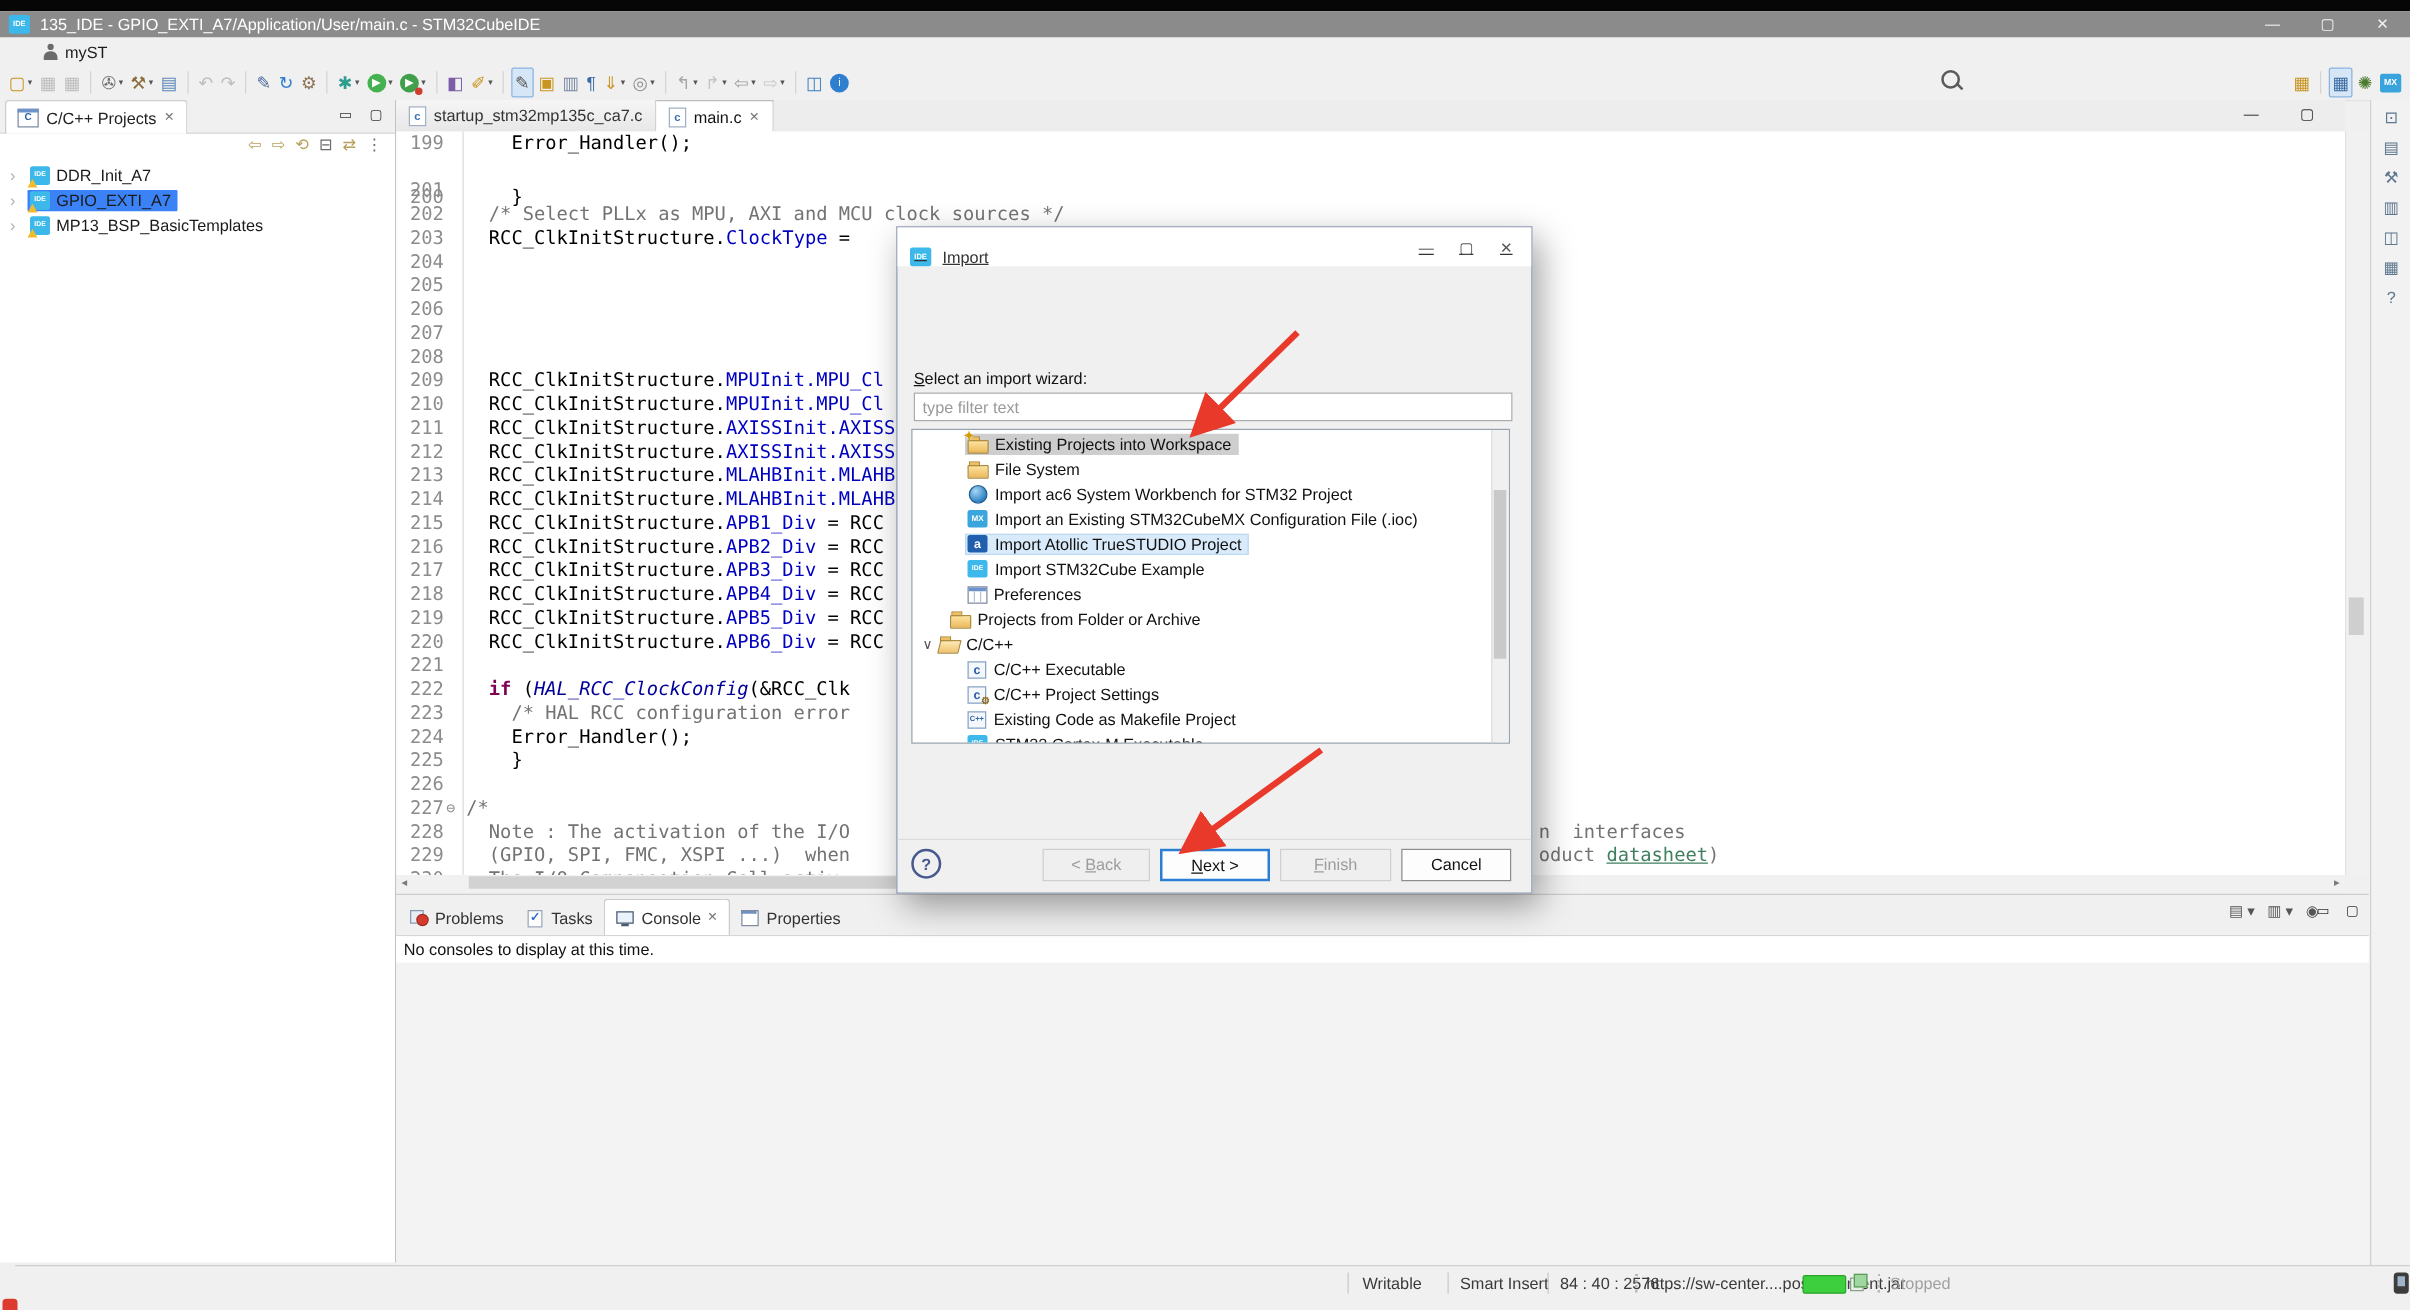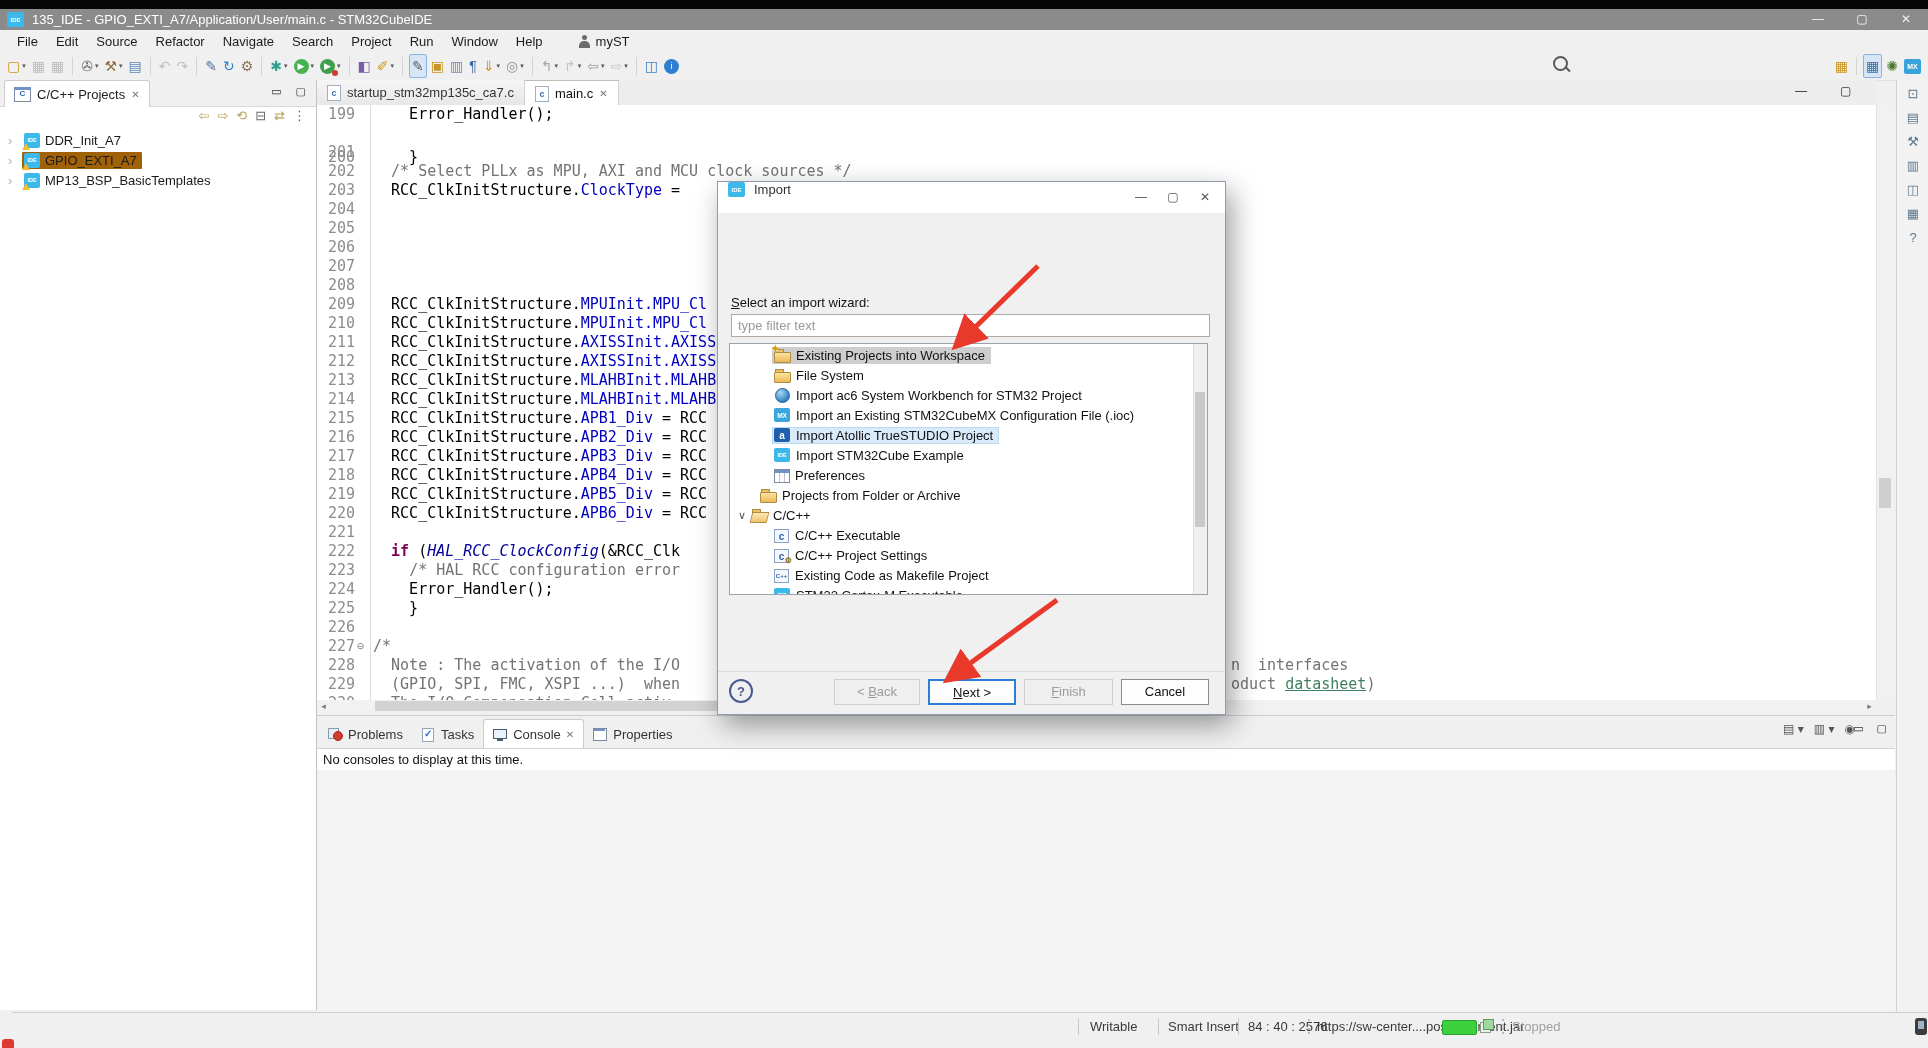--- a/index.html
+++ b/index.html
@@ -42,21 +42,21 @@
           display:flex;align-items:center;gap:6px;padding:0 9px;font-size:13px;color:#222;}
   .vi-cpp{width:15px;height:13px;border:1px solid #7d8ba1;background:#fff;font:bold 8px/12px "Liberation Sans",sans-serif;color:#2e62a8;text-align:center;position:relative;}
   .vi-cpp::before{content:"";position:absolute;left:-1px;top:-1px;right:-1px;height:3px;background:#6f93c9;}
   .x-glyph{font-size:10px;color:#777;}
   #lp-minmax{position:absolute;right:10px;top:5px;display:flex;gap:14px;color:#333;font-size:11px;}
   #lp-toolbar{position:absolute;right:10px;top:28px;display:flex;gap:8px;align-items:center;font-size:13px;}
   #lp-tree{position:absolute;left:0;top:50px;width:100%;}
   .proj-row{height:20px;display:flex;align-items:center;padding-left:8px;font-size:13px;color:#1a1a1a;}
   .tree-chev{width:14px;color:#b0b0b0;font-size:13px;}
   .proj-core{display:inline-flex;align-items:center;gap:5px;padding:1px 5px 1px 2px;border-radius:1px;}
-  .proj-core.sel{background:#a16207;}
+  .proj-core.sel{background:#3b82f6;}
   .pi{width:16px;height:15px;border-radius:2px;background:#3cb9ea;color:#fff;font-weight:bold;font-size:5.5px;
       display:flex;align-items:center;justify-content:center;position:relative;flex:none;}
   .pi::after{content:"";position:absolute;left:-2px;bottom:-2px;width:0;height:0;border-left:4px solid transparent;border-right:4px solid transparent;border-bottom:7px solid #f0bc2e;}
 
   
   #editor-tabs{left:317px;top:80px;width:1559px;height:25px;background:#ededed;border-bottom:1px solid #cccccc;display:flex;}
   .etab{display:flex;align-items:center;gap:6px;padding:0 10px;font-size:13px;color:#333;height:25px;
         background:linear-gradient(#f6f6f6,#e7e7e7);border-right:1px solid #d2d2d2;}
   .etab.active{background:#fff;color:#111;border-top:1px solid #bdbdbd;}
   .fi-c{width:12px;height:14px;background:#fff;border:1px solid #9fb0c4;font:bold 9px/14px "Liberation Sans",sans-serif;color:#3a71b8;text-align:center;flex:none;}
@@ -109,21 +109,21 @@
   .si-layers{position:absolute;left:1468px;top:6px;width:14px;height:13px;}
   .si-layers::before{content:"";position:absolute;left:0;top:3px;width:9px;height:9px;background:#e9efe9;border:1px solid #8aa08a;}
   .si-layers::after{content:"";position:absolute;right:0;top:0;width:9px;height:9px;background:#9fd89f;border:1px solid #5f9a5f;}
   #sb-phone{position:absolute;left:1903px;top:5px;width:12px;height:17px;background:#3c3c3c;border-radius:3px;}
   #sb-phone::after{content:"";position:absolute;left:3px;top:3px;width:6px;height:8px;background:#9fb4c8;}
   #red-cut{position:absolute;left:2px;top:1039px;width:12px;height:9px;background:#dd3b2f;border-radius:3px 3px 0 0;}
 
   
   #dialog{left:717px;top:181px;width:507px;height:532px;background:#f0f0f0;border:1px solid #8f9bb3;
           box-shadow:6px 10px 26px rgba(0,0,0,0.38);z-index:40;}
-  #dlg-titlebar{position:absolute;left:0;top:0;width:100%;height:31px;background:#fff;display:flex;align-items:flex-start;font-size:13px;color:#333;}
+  #dlg-titlebar{position:absolute;left:0;top:0;width:100%;height:31px;background:#fff;display:flex;align-items:flex-end;font-size:13px;color:#333;text-decoration:underline;}
   #dlg-titlebar .ide-chip{margin:0 9px 0 10px;}
   #dlg-controls{margin-left:auto;display:flex;margin-right:4px;}
   .dlg-winbtn{width:32px;text-align:center;color:#555;font-size:12px;line-height:30px;}
   #dlg-header{position:absolute;left:0;top:31px;width:100%;height:78px;
               background:radial-gradient(circle at 90% 130%, #dfe8f4 0%, rgba(223,232,244,0) 55%),#fff;border-bottom:1px solid #d9d9d9;}
   #dlg-select-title{position:absolute;left:20px;top:4px;font-size:14px;font-weight:bold;color:#000;}
   #dlg-desc{position:absolute;left:35px;top:31px;font-size:13px;color:#222;}
   #dlg-banner{position:absolute;left:438px;top:10px;}
   #dlg-wizard-label{position:absolute;left:13px;top:113px;font-size:13px;color:#111;}
   #dlg-filter{position:absolute;left:13px;top:132px;width:465px;height:21px;border:1px solid #ababab;background:#fff;
@@ -174,32 +174,20 @@
     <span class="ide-chip">IDE</span>
     <span>135_IDE - GPIO_EXTI_A7/Application/User/main.c - STM32CubeIDE</span>
     <span id="win-controls">
       <span class="winbtn">—</span>
       <span class="winbtn">▢</span>
       <span class="winbtn">✕</span>
     </span>
   </div>
 
   <div class="abs" id="menubar">
-    <span id="menu-items" style="display:flex">
-        <span class="menu-item">File</span>
-        <span class="menu-item">Edit</span>
-        <span class="menu-item">Source</span>
-        <span class="menu-item">Refactor</span>
-        <span class="menu-item">Navigate</span>
-        <span class="menu-item">Search</span>
-        <span class="menu-item">Project</span>
-        <span class="menu-item">Run</span>
-        <span class="menu-item">Window</span>
-        <span class="menu-item">Help</span>
-      </span>
     <span id="account">
       <span class="person-ico"></span>
       <span>myST</span>
     </span>
   </div>
 
   <div class="abs" id="toolbar">
     <span id="tb-left" style="display:flex;align-items:center">
         <span class="tb-cell">
           <span class="tb-glyph" style="color: rgb(201, 148, 31);">▢</span>

